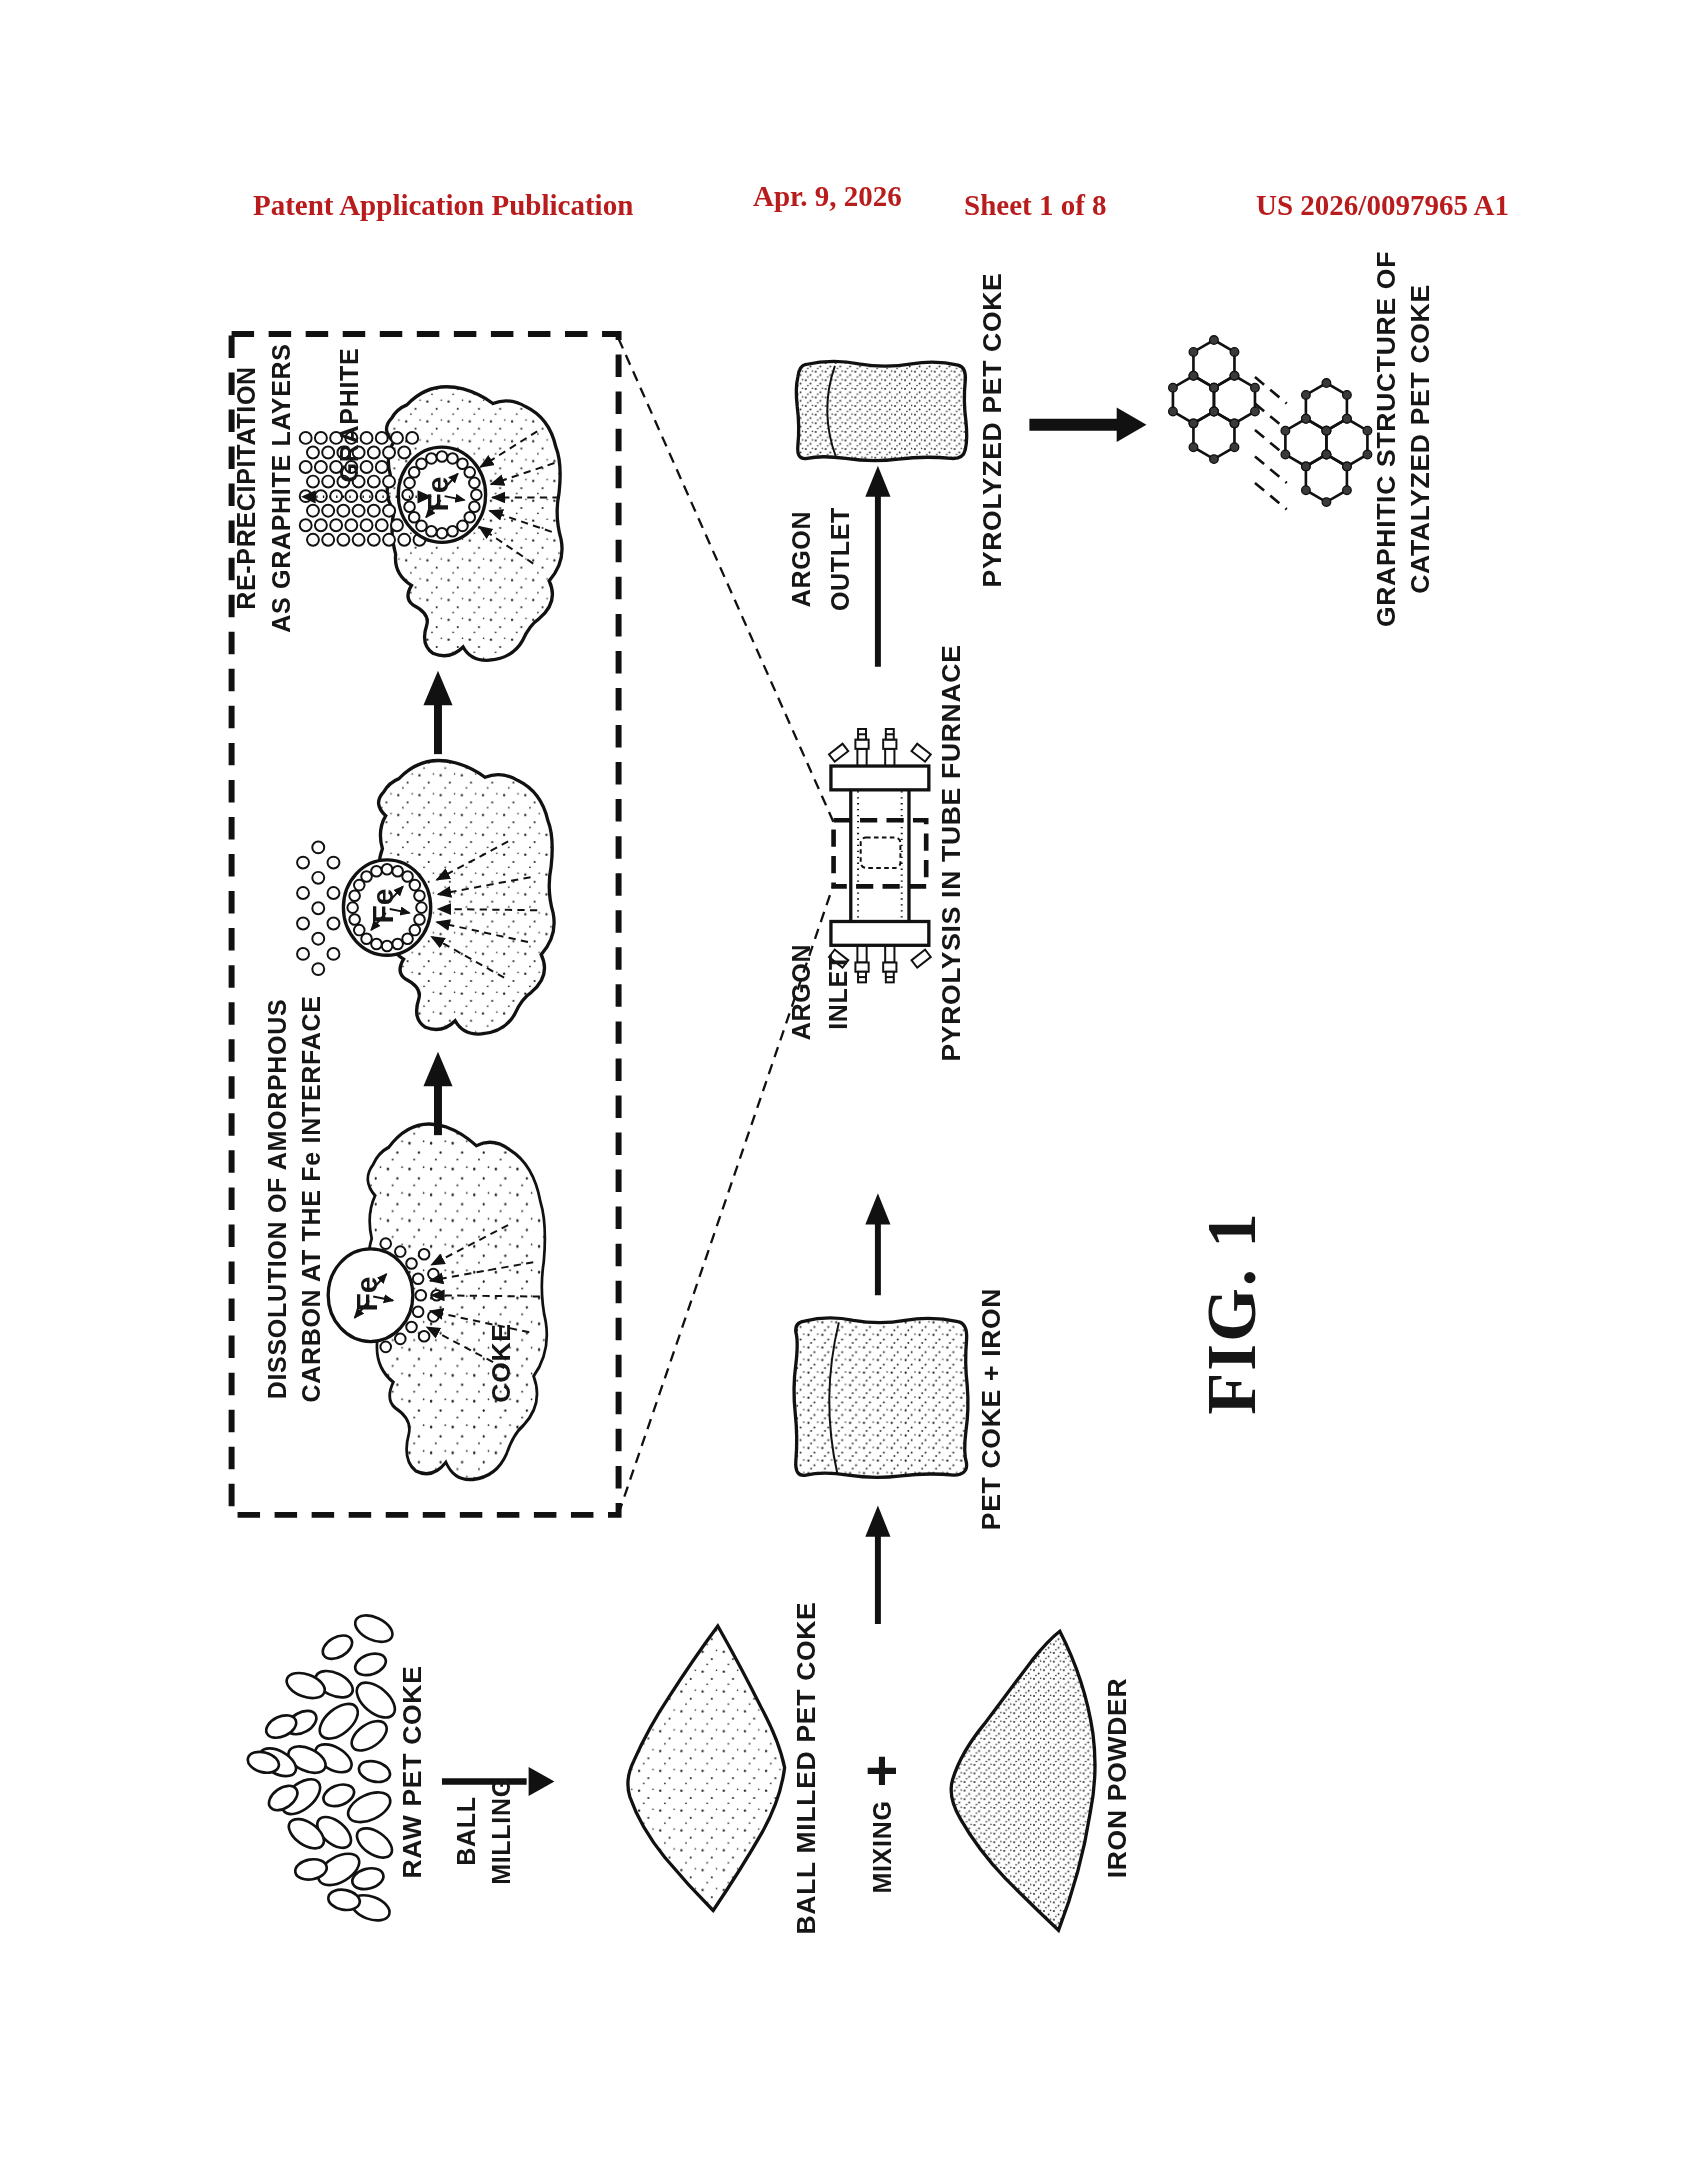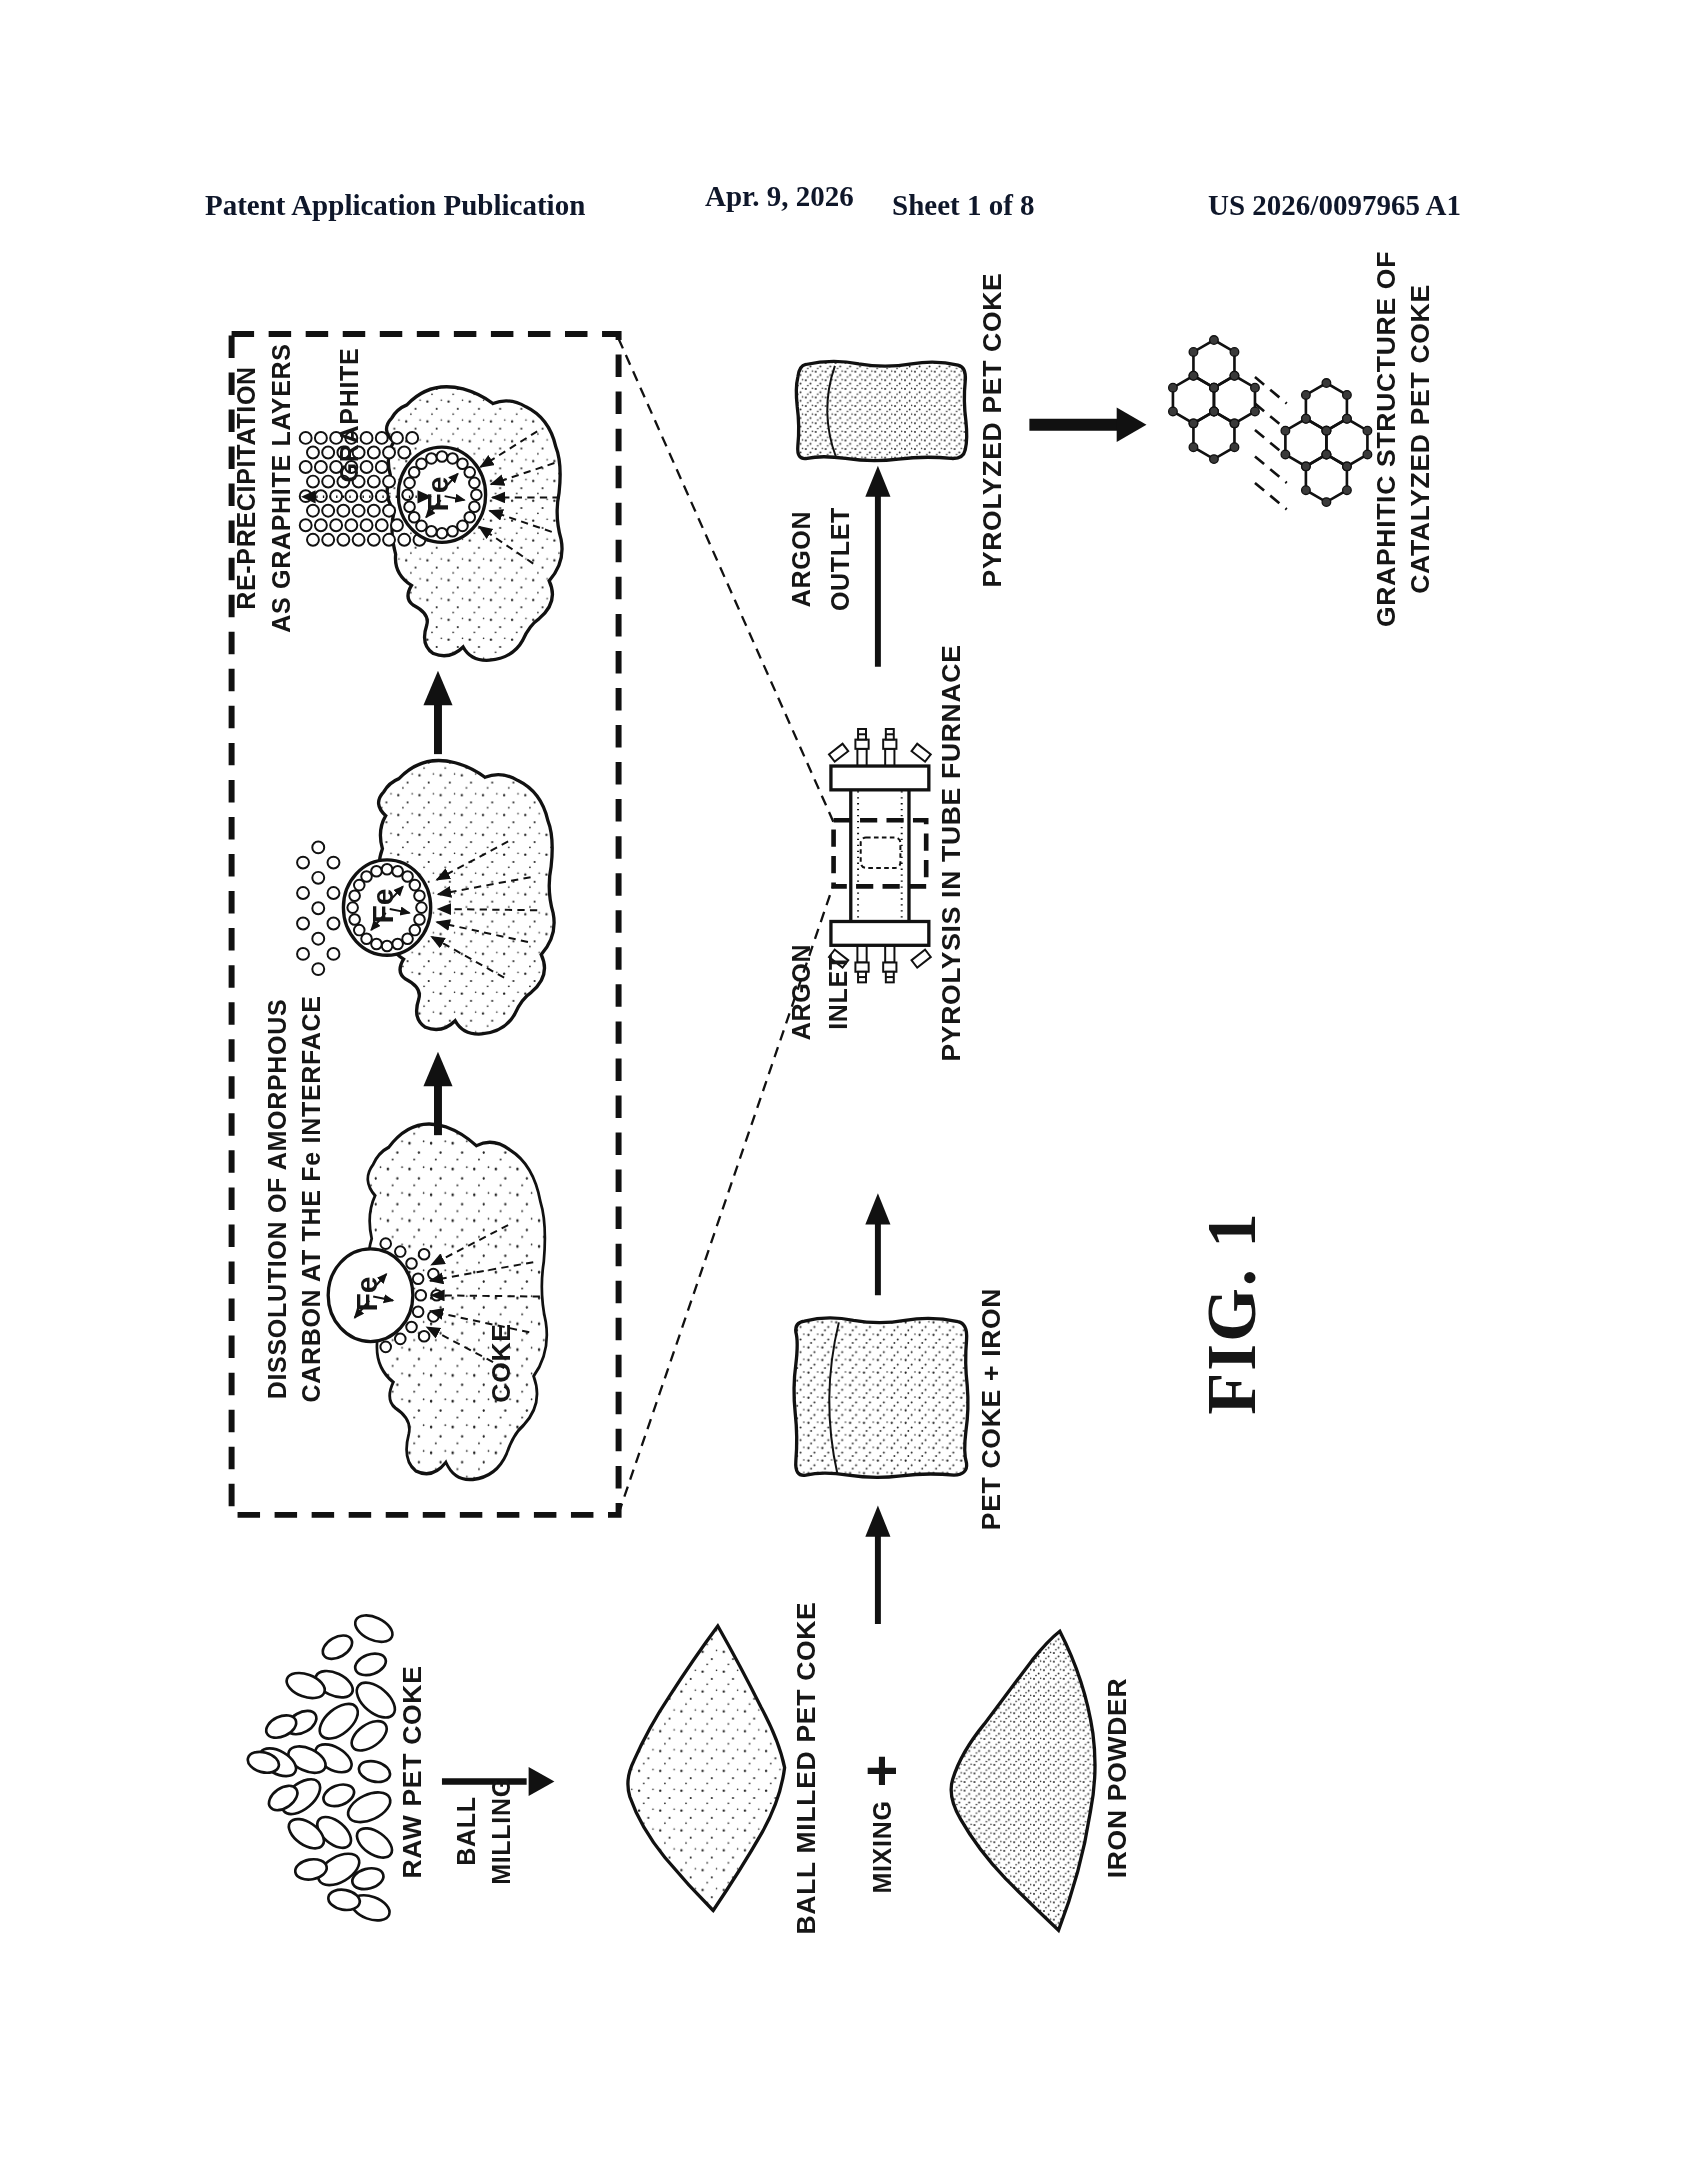--- a/index.html
+++ b/index.html
@@ -1,19 +1,19 @@
 <!DOCTYPE html>
 <html style="font-size:10.6px"><head>
 <meta charset="utf-8">
 <style>
   html,body{margin:0;padding:0;background:#e8e8e8;}
   .page{position:relative;width:1687px;height:2183px;background:#ffffff;overflow:hidden;
         font-family:"Liberation Serif",serif;color:#111;}
   .hl{position:absolute;font-family:"Liberation Serif",serif;font-weight:bold;font-size:29px;
-      white-space:nowrap;color:#0f172a;}
+      white-space:nowrap;color:#b91c1c;margin-left:48px;}
   .vl{position:absolute;transform:translate(-50%,-50%) rotate(-90deg);white-space:nowrap;
       font-family:"Liberation Sans",sans-serif;font-weight:bold;color:#161616;
       font-size:26.5px;letter-spacing:0.7px;}
   .vl.small{font-size:25px;}
   .vl.fe{font-size:30px;letter-spacing:0;}
   .vl.plus{font-size:56px;font-weight:bold;letter-spacing:0;}
   .vl.fig{font-family:"Liberation Serif",serif;font-size:69px;letter-spacing:2px;}
   svg{position:absolute;left:0;top:0;}
 </style>
 </head>
@@ -340,21 +340,21 @@
     <polygon points="799,2671 799,2715 838,2693" stroke="none"></polygon>
   </g>
 
   <path d="M1085 2458 Q1120 2520 1150 2580 Q1178 2632 1186 2672 Q1180 2720 1152 2770 Q1120 2826 1078 2888 Q1040 2850 1005 2808 Q968 2762 952 2716 Q944 2690 958 2662 Q980 2612 1012 2564 Q1048 2508 1085 2458 Z" fill="url(#sp1)" stroke="#111" stroke-width="5"></path>
 
   <path d="M1602 2466 Q1640 2540 1652 2620 Q1660 2680 1648 2740 Q1634 2830 1600 2918 Q1560 2880 1520 2840 Q1478 2796 1452 2750 Q1432 2716 1440 2690 Q1452 2650 1488 2606 Q1530 2550 1560 2510 Q1584 2480 1602 2466 Z" fill="url(#sp3)" stroke="#111" stroke-width="5"></path>
 </svg>
 
 <div class="hl" style="left:205px;top:189px;">Patent Application Publication</div>
 <div class="hl" style="left:705px;top:180px;">Apr. 9, 2026</div>
-<div class="hl" style="left:892px;top:189px;">Sheet 1 of 8</div>
+<div class="hl" style="left:916px;top:189px;">Sheet 1 of 8</div>
 <div class="hl" style="left:1208px;top:189px;">US 2026/0097965 A1</div>
 
 <div class="vl small" style="left:246px;top:488px;">RE-PRECIPITATION</div>
 <div class="vl small" style="left:281px;top:488px;">AS GRAPHITE LAYERS</div>
 <div class="vl small" style="left:349px;top:415px;">GRAPHITE</div>
 <div class="vl small" style="left:277px;top:1199px;">DISSOLUTION OF AMORPHOUS</div>
 <div class="vl small" style="left:311px;top:1199px;">CARBON AT THE Fe INTERFACE</div>
 <div class="vl" style="left:501px;top:1363px;">COKE</div>
 
 <div class="vl fe" style="left:438px;top:494px;">Fe</div>

